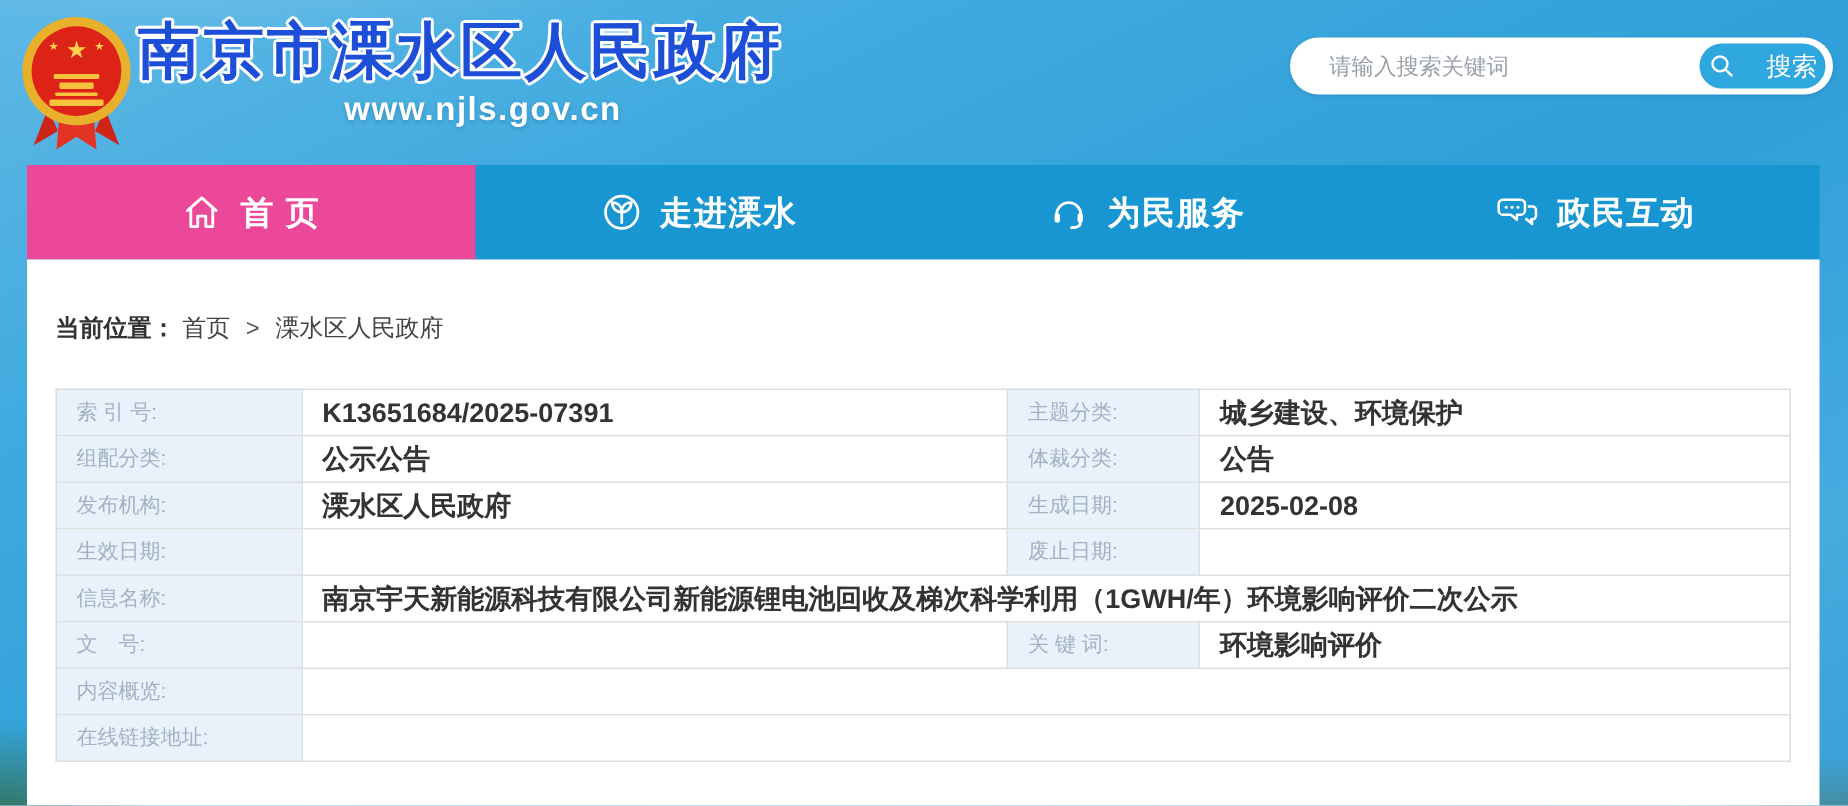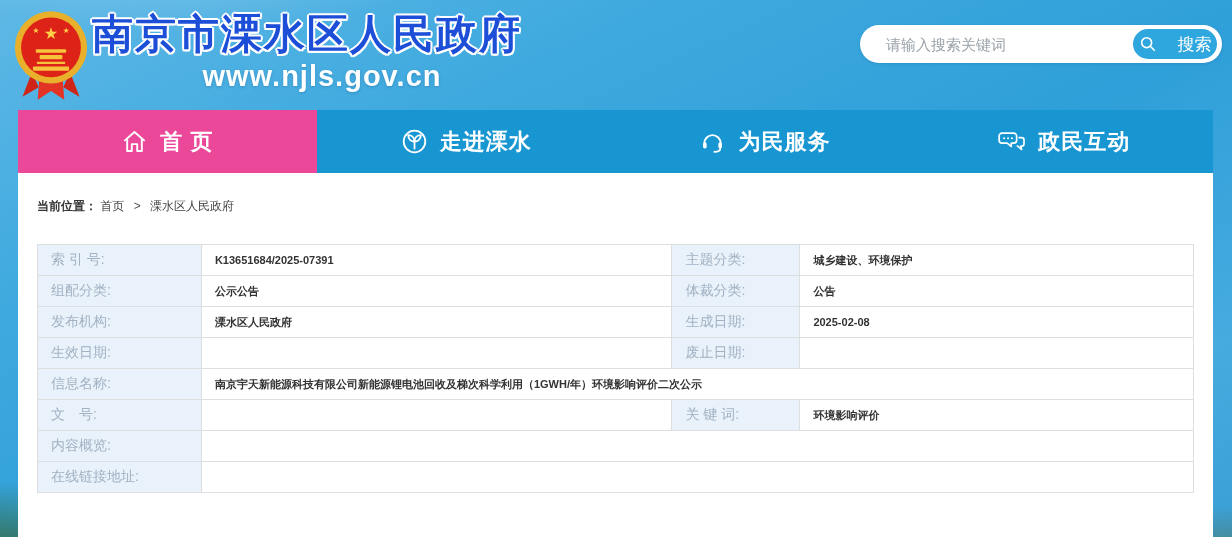--- a/index.html
+++ b/index.html
@@ -14,21 +14,21 @@
   }
   
   .header{position:absolute;left:0;top:0;width:100%;height:110px;}
   .emblem{position:absolute;left:13px;top:7px;}
   .brand{position:absolute;left:92px;top:12px;display:flex;flex-direction:column;align-items:center;}
   .site-title{
     font-size:41px;font-weight:bold;color:#1d4ed8;letter-spacing:2px;line-height:1.1;
     text-shadow:2px 0 0 #fff,-2px 0 0 #fff,0 2px 0 #fff,0 -2px 0 #fff,
                 1.5px 1.5px 0 #fff,-1.5px -1.5px 0 #fff,1.5px -1.5px 0 #fff,-1.5px 1.5px 0 #fff;
   }
-  .site-url{font-size:29px;font-weight:bold;color:#fff;margin-top:3px;letter-spacing:1px;
+  .site-url{font-size:22px;font-weight:bold;color:#fff;margin-top:3px;letter-spacing:1px;
     text-shadow:0 1px 3px rgba(0,60,110,.25);margin-left:30px;}
   .searchbar{
     position:absolute;right:10px;top:25px;width:362px;height:38px;background:#fff;
     border-radius:19px;display:flex;align-items:center;box-shadow:0 1px 3px rgba(0,50,100,.15);
   }
   .searchbar input{
     flex:1;border:none;outline:none;background:transparent;margin-left:24px;
     font-size:15px;color:#333;font-family:inherit;
   }
   .searchbar input::placeholder{color:#9aa2aa;}
@@ -45,34 +45,34 @@
   .nav-tab{
     flex:1;display:flex;align-items:center;justify-content:center;gap:12px;
     color:#fff;font-size:22px;font-weight:600;letter-spacing:1px;cursor:pointer;
   }
   .nav-tab.active{background:#ec4899;}
   
   .content{
     position:absolute;left:18px;top:173px;width:1195px;height:364px;background:#fff;
     box-sizing:border-box;padding:0 19px;
   }
-  .breadcrumb{margin-top:25px;font-size:12px;color:#333;}
+  .breadcrumb{margin-top:36px;font-size:16px;color:#333;}
   .breadcrumb .pfx{font-weight:bold;}
   .breadcrumb a{color:#444;text-decoration:none;cursor:pointer;}
   .breadcrumb .sep{margin:0 6px;color:#555;}
   
   table.info{border-collapse:collapse;margin-top:29px;table-layout:fixed;}
   table.info td{
     border:1px solid #dcdee0;height:31px;box-sizing:border-box;padding:3px 13px;
     overflow:hidden;white-space:nowrap;
   }
   td.lbl{
     background:#e9f2fa;color:#a2b2c4;text-align:left;font-size:14px;
   }
-  td.val{color:#333;font-size:11px;font-weight:bold;text-align:left;}
+  td.val{color:#333;font-size:18px;font-weight:bold;text-align:left;}
   td.val.att{font-weight:normal;}
   td.val.att a{color:#333;text-decoration:none;cursor:pointer;}
   .dl-ico{display:inline-block;vertical-align:-2px;margin-right:9px;}
   .icon{display:inline-flex;}
 </style>
 </head>
 <body>
 
 <div class="header">
 

